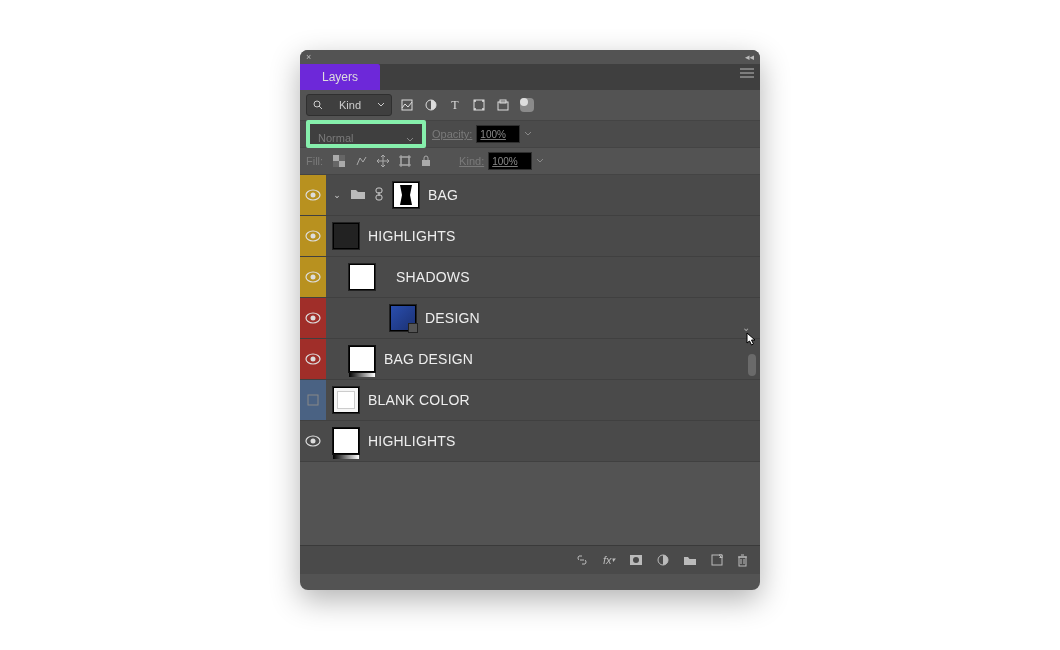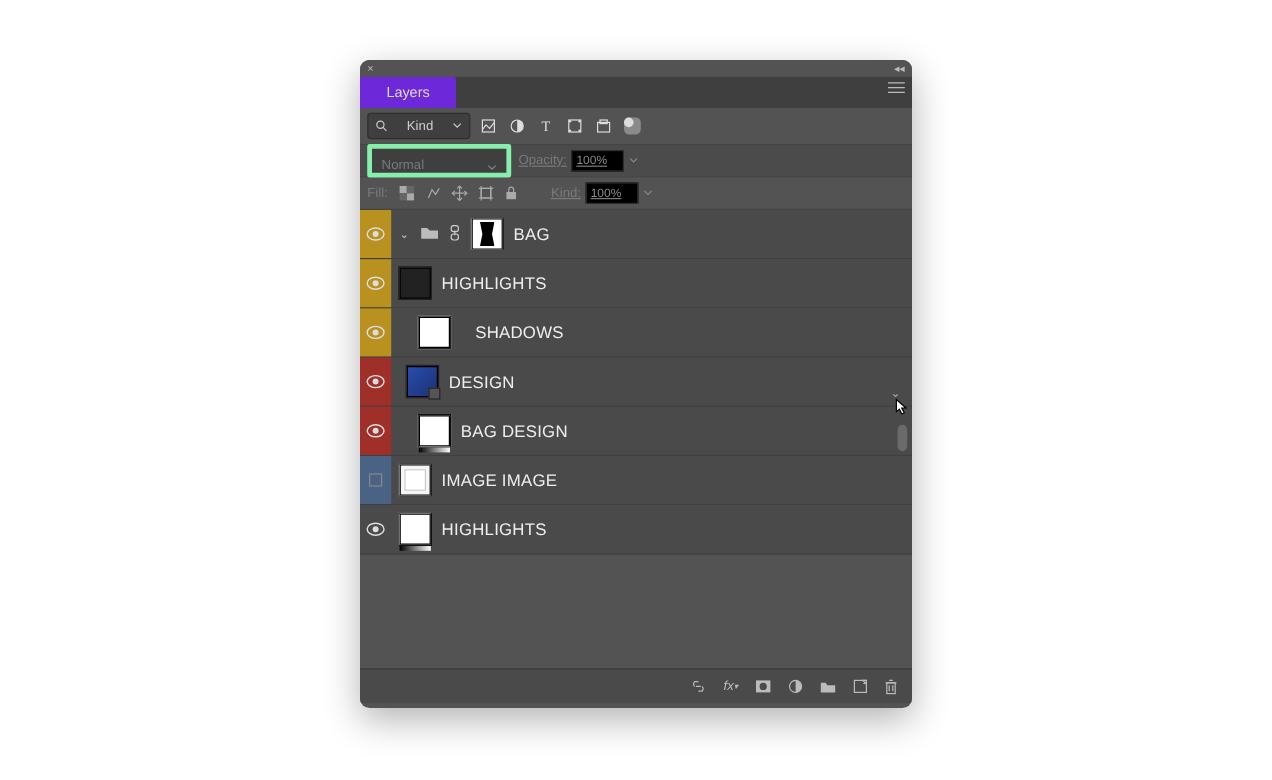--- a/index.html
+++ b/index.html
@@ -43,21 +43,21 @@
   .thumb.mask2::after{content:'';position:absolute;inset:3px;background:#000;clip-path:polygon(20% 0,80% 0,70% 50%,80% 100%,20% 100%,30% 50%);}
   .thumb.adj{background:#fff;border:1px solid #111;position:relative;}
   .thumb.adj::after{content:'';position:absolute;left:0;right:0;bottom:-5px;height:4px;background:linear-gradient(90deg,#000,#fff);}
   .thumb.img{background:#f5f5f5;position:relative;}
   .thumb.img::after{content:'';position:absolute;inset:4px;background:#fff;border:1px solid #ccc;}
   .lname{color:#eee;font-size:14px;letter-spacing:.2px;}
   .smarticon{position:relative;}
   .smarticon::after{content:'';position:absolute;right:-2px;bottom:-2px;width:8px;height:8px;background:#555;border:1px solid #222;}
   .action-chevron{position:absolute;left:742px;top:322px;color:#aaa;font-size:10px;pointer-events:none;}
   .cursor{position:absolute;left:744px;top:332px;width:16px;height:18px;pointer-events:none;}
-  .footer{position:absolute;bottom:4px;left:0;right:0;height:28px;background:#4a4a4a;border-top:1px solid #3a3a3a;display:flex;align-items:center;justify-content:flex-end;gap:14px;padding:0 12px;}
+  .footer{position:absolute;bottom:16px;left:0;right:0;height:28px;background:#4a4a4a;border-top:1px solid #3a3a3a;display:flex;align-items:center;justify-content:flex-end;gap:14px;padding:0 12px;}
   .footer span{color:#bbb;display:flex;align-items:center;justify-content:center;}
   .scroll-track{position:absolute;right:4px;top:182px;width:8px;height:280px;background:transparent;}
   .scroll-thumb{position:absolute;right:4px;top:304px;width:8px;height:22px;background:#6a6a6a;border-radius:4px;}
   svg{overflow:visible;}
 </style>
 </head>
 <body>
 
 <div class="panel">
   <div class="titlebar">
@@ -237,21 +237,21 @@
           <span class="lname">SHADOWS</span>
         </div>
       </div>
       <div class="layer">
         <div class="chip red">
           <svg width="16" height="12">
             <ellipse cx="8" cy="6" rx="7" ry="5" fill="none" stroke="#ddd" stroke-width="1.2"></ellipse>
             <circle cx="8" cy="6" r="2.5" fill="#ddd"></circle>
           </svg>
         </div>
-        <div class="body" style="padding-left: 12px;">
+        <div class="body" style="padding-left: 22px; margin-left: 41px;">
           <div class="thumb blue smarticon"></div>
           <span class="lname">DESIGN</span>
         </div>
       </div>
       <div class="layer">
         <div class="chip red">
           <svg width="16" height="12">
             <ellipse cx="8" cy="6" rx="7" ry="5" fill="none" stroke="#ddd" stroke-width="1.2"></ellipse>
             <circle cx="8" cy="6" r="2.5" fill="#ddd"></circle>
           </svg>
@@ -262,21 +262,21 @@
         </div>
       </div>
       <div class="layer">
         <div class="chip blue">
           <svg width="12" height="12">
             <rect x="1" y="1" width="10" height="10" fill="none" stroke="#888"></rect>
           </svg>
         </div>
         <div class="body" style="padding-left: 6px;">
           <div class="thumb img"></div>
-          <span class="lname">IMAGE IMAGE</span>
+          <span class="lname">BLANK COLOR</span>
         </div>
       </div>
       <div class="layer">
         <div class="chip grey">
           <svg width="16" height="12">
             <ellipse cx="8" cy="6" rx="7" ry="5" fill="none" stroke="#ddd" stroke-width="1.2"></ellipse>
             <circle cx="8" cy="6" r="2.5" fill="#ddd"></circle>
           </svg>
         </div>
         <div class="body" style="padding-left: 6px;">

